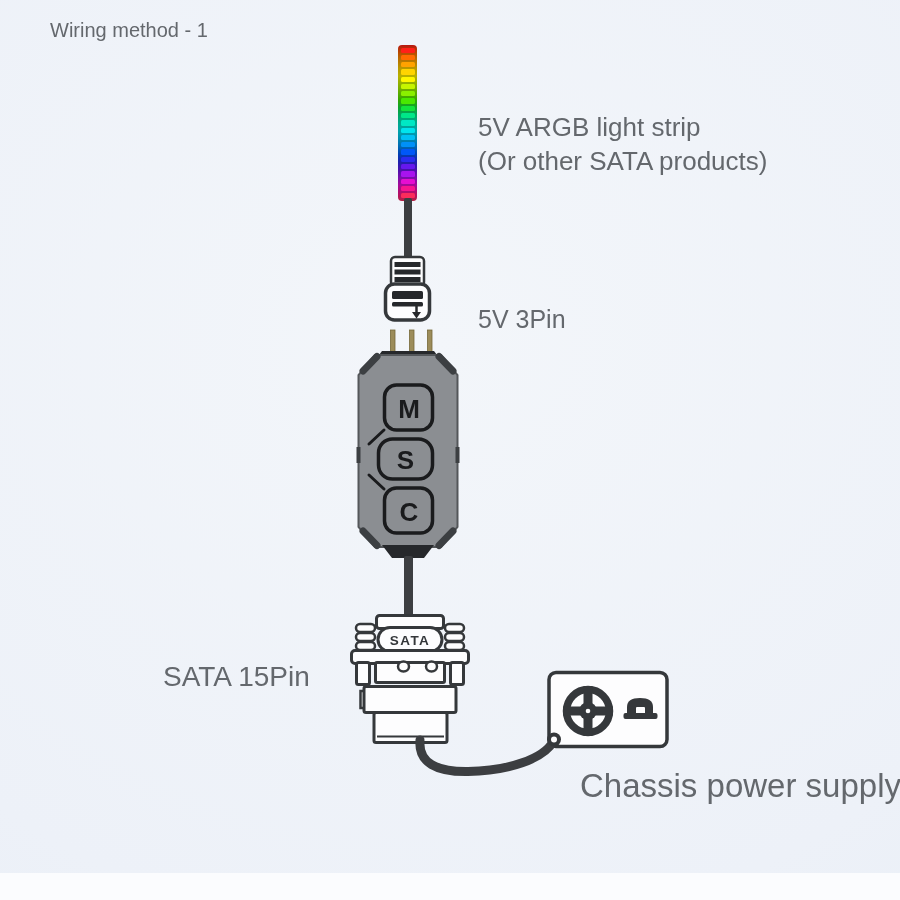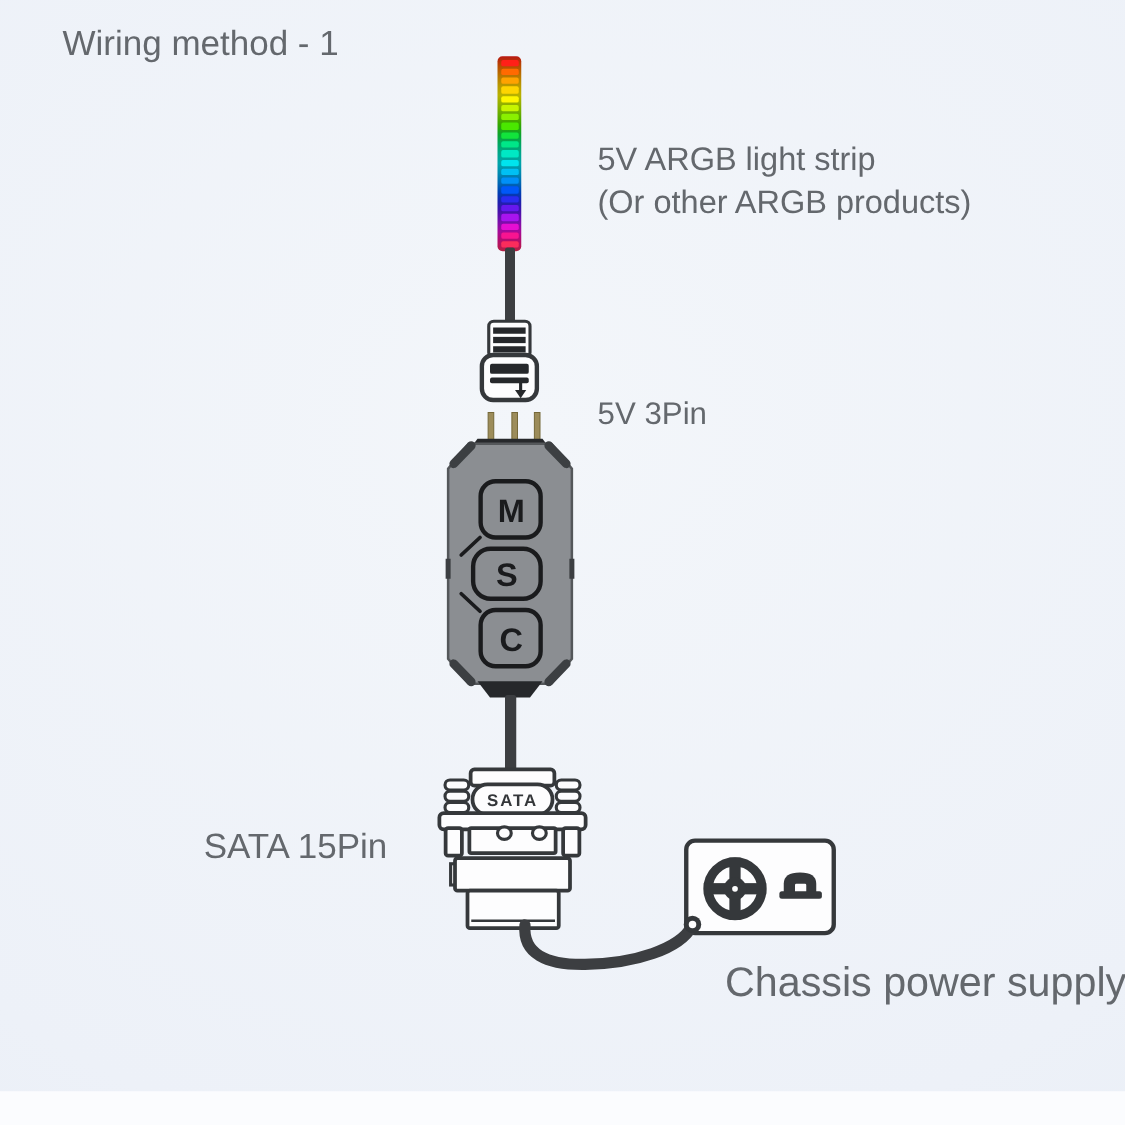--- a/index.html
+++ b/index.html
@@ -26,28 +26,28 @@
   .sata-text{font-family:"Liberation Sans",sans-serif;font-size:13.5px;font-weight:bold;fill:#34373a;
              letter-spacing:1.5px;text-anchor:middle;dominant-baseline:central;}
   .facet{stroke:#3c3f42;stroke-width:7;stroke-linecap:round;}
   .icon-dark{fill:var(--outline,#35383b);}
 </style>
 </head>
 <body>
 
 <div class="canvas">
 
-  <div class="label" style="left:50px;top:19px;font-size:28px;">Wiring method - 1</div>
+  <div class="label" style="left:50px;top:19px;font-size:20px;">Wiring method - 1</div>
 
   <div class="label" style="left:478px;top:110px;font-size:26px;line-height:34px;">
     <div>5V ARGB light strip</div>
-    <div>(Or other ARGB products)</div>
+    <div>(Or other SATA products)</div>
   </div>
 
-  <div class="label" style="left:478px;top:317px;font-size:25px;">5V 3Pin</div>
+  <div class="label" style="left:478px;top:305px;font-size:25px;">5V 3Pin</div>
 
   <div class="label" style="left:163px;top:661px;font-size:28px;">SATA 15Pin</div>
 
   <div class="label" style="left:580px;top:767px;font-size:33px;">Chassis power supply</div>
 
   <div class="strip" style="left: 398px; top: 45px; width: 19px; height: 156px; background: linear-gradient(rgb(184, 23, 17), rgb(184, 76, 0), rgb(184, 117, 0), rgb(184, 153, 0), rgb(184, 177, 0), rgb(143, 176, 0), rgb(99, 173, 0), rgb(53, 167, 0), rgb(13, 164, 43), rgb(0, 166, 98), rgb(0, 167, 141), rgb(0, 164, 171), rgb(0, 138, 176), rgb(0, 104, 179), rgb(0, 63, 179), rgb(30, 32, 173), rgb(73, 17, 171), rgb(121, 14, 171), rgb(166, 10, 151), rgb(179, 14, 104), rgb(181, 32, 66));">
       <div class="seg" style="background: rgb(255, 32, 24);"></div>
       <div class="seg" style="background: rgb(255, 106, 0);"></div>
       <div class="seg" style="background: rgb(255, 162, 0);"></div>
       <div class="seg" style="background: rgb(255, 212, 0);"></div>

